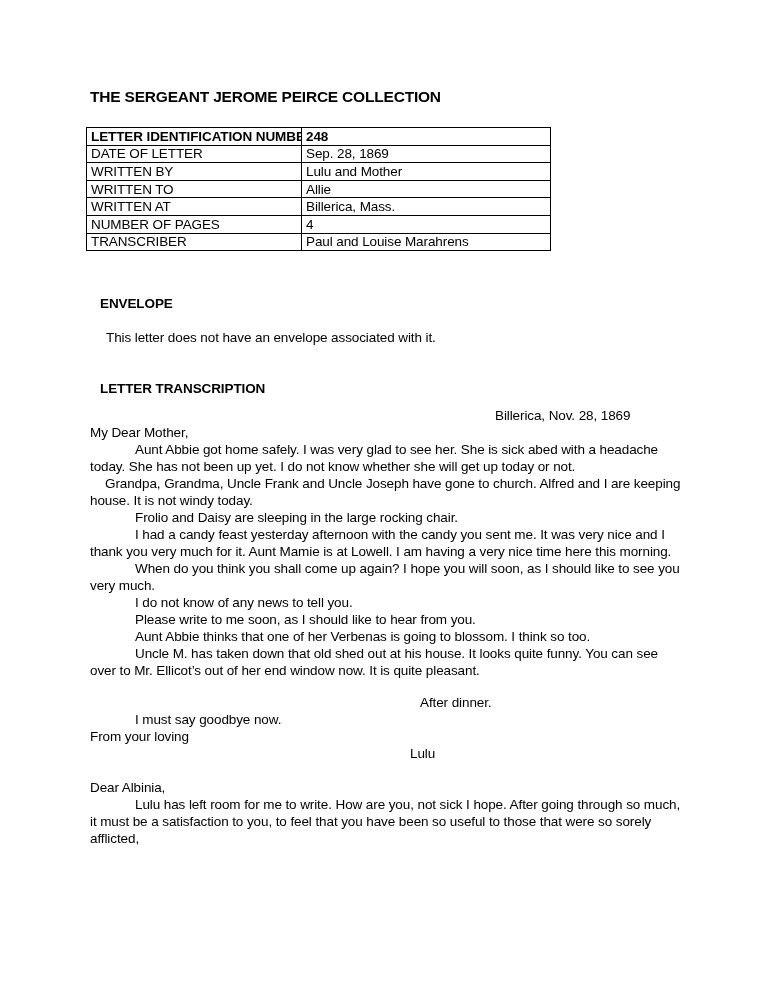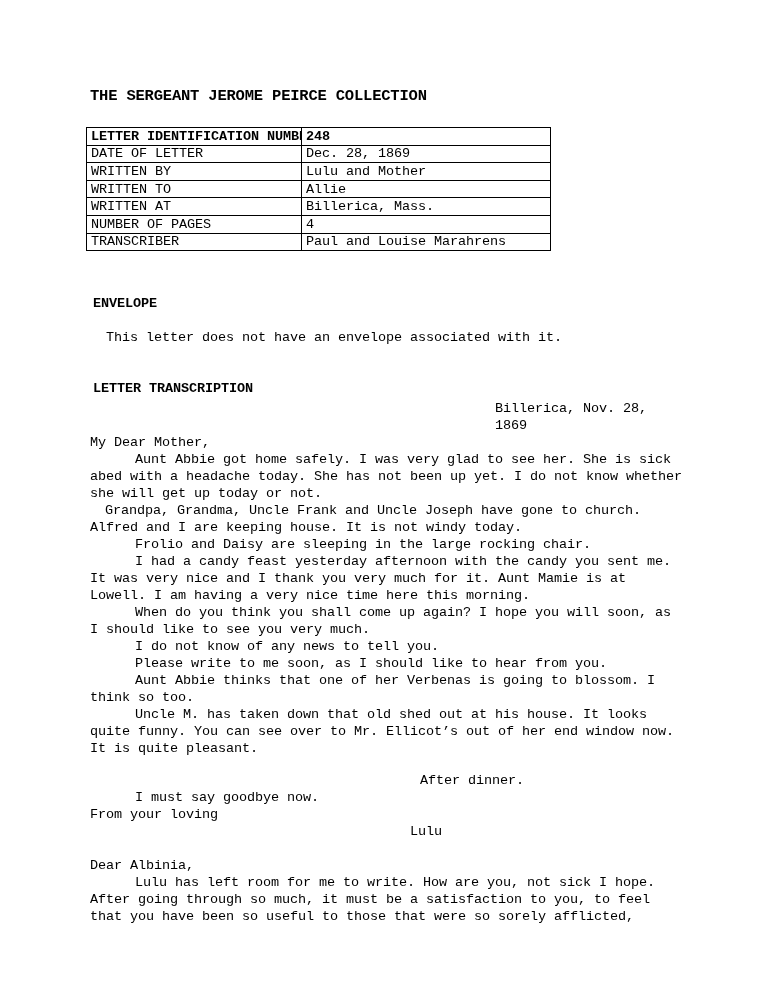--- a/index.html
+++ b/index.html
@@ -1,32 +1,32 @@
 <!DOCTYPE html>
 <html><head>
 <meta charset="utf-8">
 <style>
   html,body{margin:0;padding:0;background:#ffffff;}
   .page{
     width:772px;height:955px;box-sizing:border-box;
     padding:88px 89px 0 90px;background:#ffffff;color:#000000;
-    font-family:Liberation Mono, monospace;
+    font-family:Liberation Sans, sans-serif;
     font-size:13.5px;line-height:17px;letter-spacing:-0.1px;
     overflow:hidden;
   }
   .doc-title{font-size:15.5px;font-weight:bold;margin:0;letter-spacing:-0.2px;}
   .meta-table{border-collapse:collapse;margin:22px 0 0 -4px;width:465px;table-layout:fixed;}
   .meta-table td{
     border:1px solid #000;padding:0 4px;height:16.6px;
     font-size:13.5px;line-height:15px;vertical-align:middle;
     overflow:hidden;white-space:nowrap;
   }
   .meta-table td.col-label{width:206px;}
   .meta-table tr.header-row td{font-weight:bold;}
-  .section-heading{font-size:13.5px;font-weight:bold;margin:3px;}
+  .section-heading{font-size:13.5px;font-weight:bold;margin:10px;}
   .envelope-heading{margin-top:44px;}
   .envelope-text{margin:17px 0 0 16px;}
   .transcription-heading{margin-top:34px;}
   .line{margin:0;}
   .dateline{margin-left:405px;}
   .indent{text-indent:45px;}
   .indent-sm{text-indent:15px;}
   .after-dinner{margin-left:330px;margin-top:15px;}
   .gap-top{margin-top:17px;}
   .sig-from{}
@@ -40,21 +40,21 @@
   <h1 class="doc-title">THE SERGEANT JEROME PEIRCE COLLECTION</h1>
 
   <table class="meta-table">
     <tbody>
       <tr class="header-row">
         <td class="col-label">LETTER IDENTIFICATION NUMBER</td>
         <td class="col-value">248</td>
       </tr>
       <tr>
         <td class="col-label">DATE OF LETTER</td>
-        <td class="col-value">Dec. 28, 1869</td>
+        <td class="col-value">Sep. 28, 1869</td>
       </tr>
       <tr>
         <td class="col-label">WRITTEN BY</td>
         <td class="col-value">Lulu and Mother</td>
       </tr>
       <tr>
         <td class="col-label">WRITTEN TO</td>
         <td class="col-value">Allie</td>
       </tr>
       <tr>

